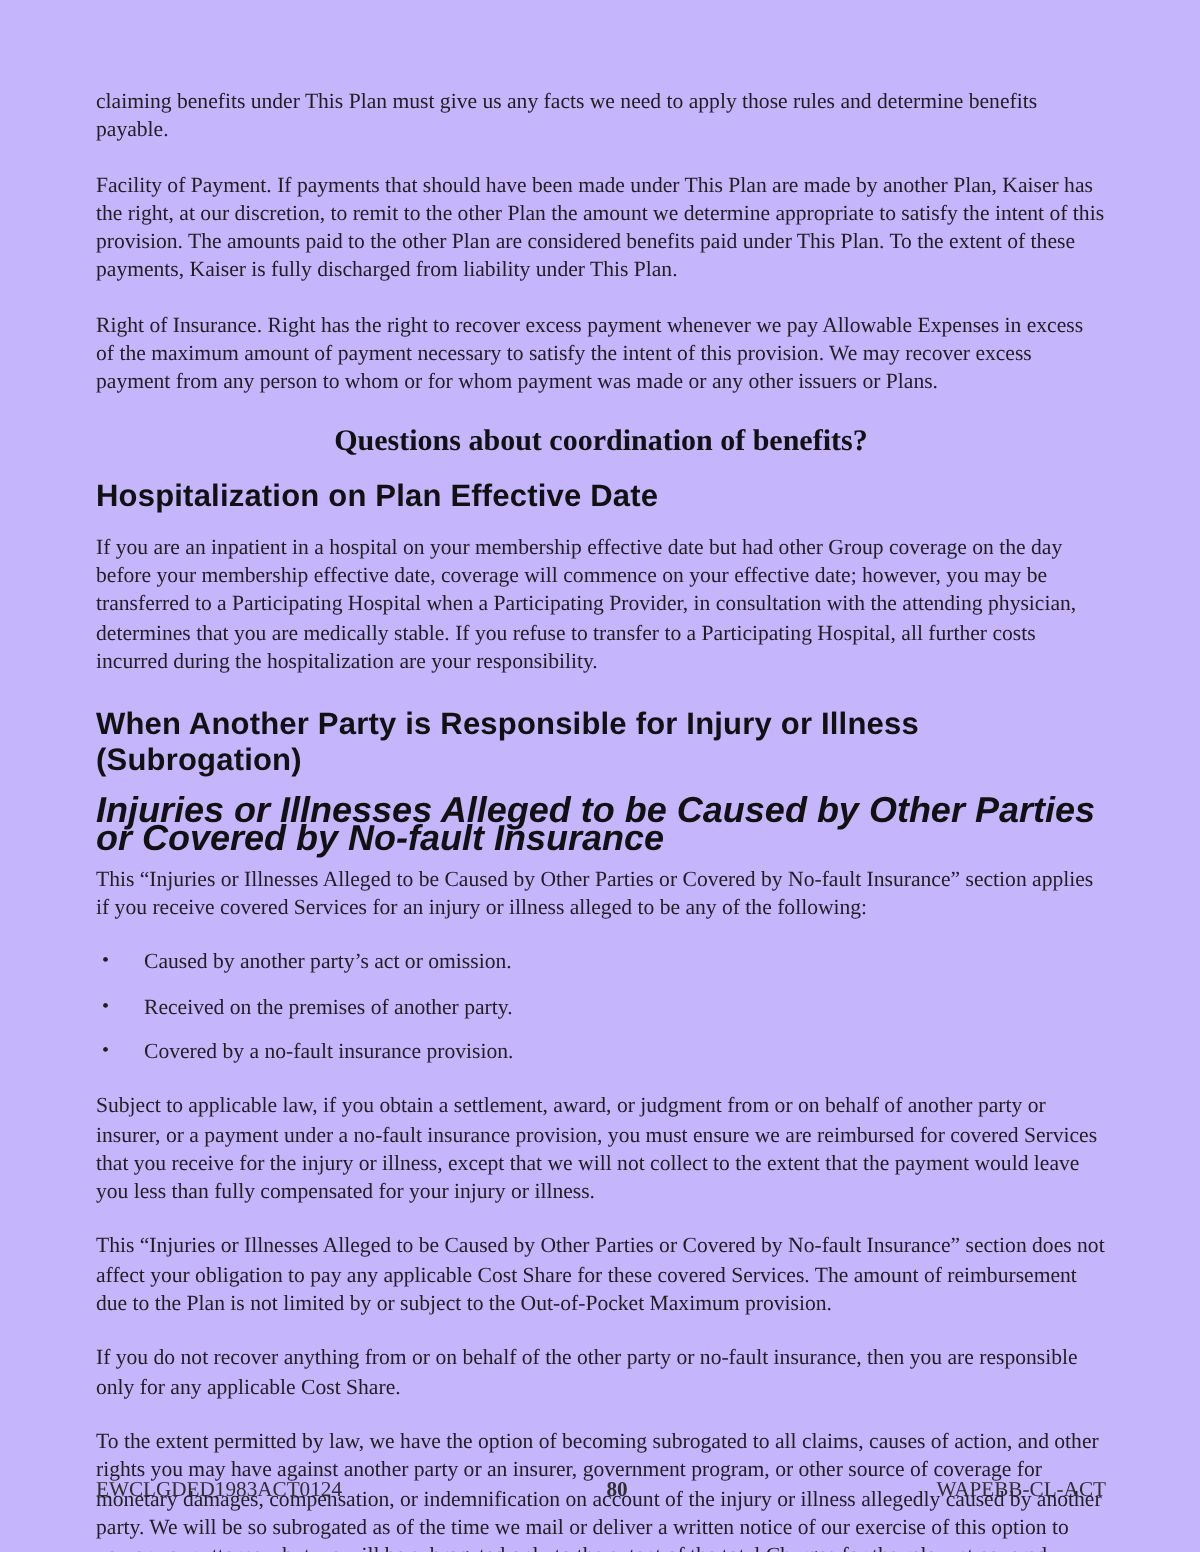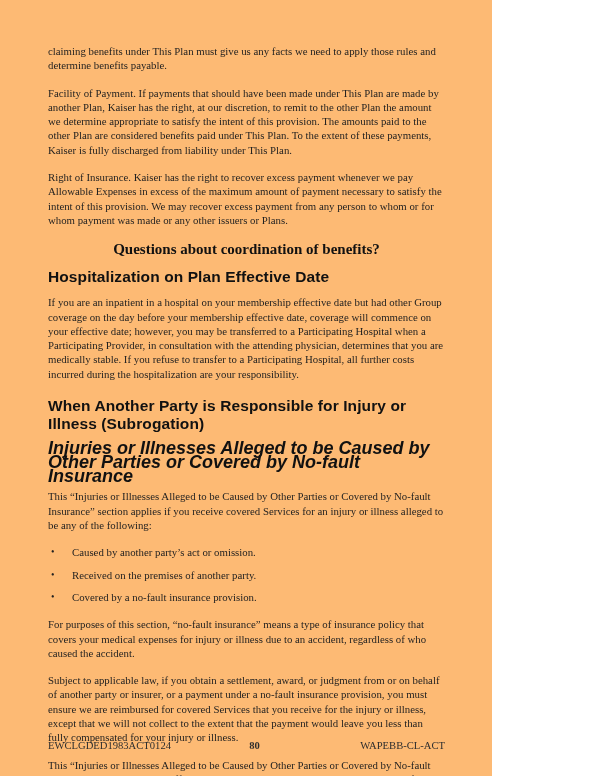--- a/index.html
+++ b/index.html
@@ -1,20 +1,20 @@
 <!DOCTYPE html>
 <html><head>
 <meta charset="utf-8">
 <style>
   html, body { margin: 0; padding: 0; background: #ffffff; }
   .page {
     position: relative;
-    width: 492px;
+    width: 600px;
     height: 776px;
-    background: #fdba74;
+    background: #c4b5fd;
     box-sizing: border-box;
     padding: 44px 47px 0 48px;
     color: #1f1f1f;
     font-family: "Liberation Serif", "DejaVu Serif", serif;
   }
   .body-text p, .para {
     margin: 0 0 13px 0;
     font-size: 10.8px;
     line-height: 14.3px;
     color: #1f1f1f;
@@ -84,21 +84,21 @@
 </head>
 <body>
 
 <div class="page">
   <div class="body-text">
 
     <p class="para">claiming benefits under This Plan must give us any facts we need to apply those rules and determine benefits payable.</p>
 
     <p class="para"><b>Facility of Payment.</b><span> If payments that should have been made under This Plan are made by another Plan, Kaiser has the right, at our discretion, to remit to the other Plan the amount we determine appropriate to satisfy the intent of this provision. The amounts paid to the other Plan are considered benefits paid under This Plan. To the extent of these payments, Kaiser is fully discharged from liability under This Plan.</span></p>
 
-    <p class="para"><b>Right of Insurance.</b><span> Kaiser has the right to recover excess payment whenever we pay Allowable Expenses in excess of the maximum amount of payment necessary to satisfy the intent of this provision. We may recover excess payment from any person to whom or for whom payment was made or any other issuers or Plans.</span></p>
+    <p class="para"><b>Right of Insurance.</b><span> Right has the right to recover excess payment whenever we pay Allowable Expenses in excess of the maximum amount of payment necessary to satisfy the intent of this provision. We may recover excess payment from any person to whom or for whom payment was made or any other issuers or Plans.</span></p>
 
     <div class="centered-block">
       <div class="centered-line">Questions about coordination of benefits?</div>
     </div>
 
     <h1 class="doc-h1">Hospitalization on Plan Effective Date</h1>
 
     <p class="para">If you are an inpatient in a hospital on your membership effective date but had other Group coverage on the day before your membership effective date, coverage will commence on your effective date; however, you may be transferred to a Participating Hospital when a Participating Provider, in consultation with the attending physician, determines that you are medically stable. If you refuse to transfer to a Participating Hospital, all further costs incurred during the hospitalization are your responsibility.</p>
 
     <div class="spacer-sm"></div>
@@ -117,21 +117,20 @@
       <div class="bullet-item">
         <span class="bullet-glyph">•</span>
         <span>Received on the premises of another party.</span>
       </div>
       <div class="bullet-item">
         <span class="bullet-glyph">•</span>
         <span>Covered by a no-fault insurance provision.</span>
       </div>
     </div>
 
-    <p class="para">For purposes of this section, “no-fault insurance” means a type of insurance policy that covers your medical expenses for injury or illness due to an accident, regardless of who caused the accident.</p>
     <p class="para">Subject to applicable law, if you obtain a settlement, award, or judgment from or on behalf of another party or insurer, or a payment under a no-fault insurance provision, you must ensure we are reimbursed for covered Services that you receive for the injury or illness, except that we will not collect to the extent that the payment would leave you less than fully compensated for your injury or illness.</p>
     <p class="para">This “Injuries or Illnesses Alleged to be Caused by Other Parties or Covered by No-fault Insurance” section does not affect your obligation to pay any applicable Cost Share for these covered Services. The amount of reimbursement due to the Plan is not limited by or subject to the Out-of-Pocket Maximum provision.</p>
     <p class="para">If you do not recover anything from or on behalf of the other party or no-fault insurance, then you are responsible only for any applicable Cost Share.</p>
     <p class="para">To the extent permitted by law, we have the option of becoming subrogated to all claims, causes of action, and other rights you may have against another party or an insurer, government program, or other source of coverage for monetary damages, compensation, or indemnification on account of the injury or illness allegedly caused by another party. We will be so subrogated as of the time we mail or deliver a written notice of our exercise of this option to you or your attorney, but we will be subrogated only to the extent of the total Charges for the relevant covered Services.</p>
 
   </div>
 
   <div class="footer">
     <span class="f-center">80</span>
     <span class="f-left">EWCLGDED1983ACT0124</span>

